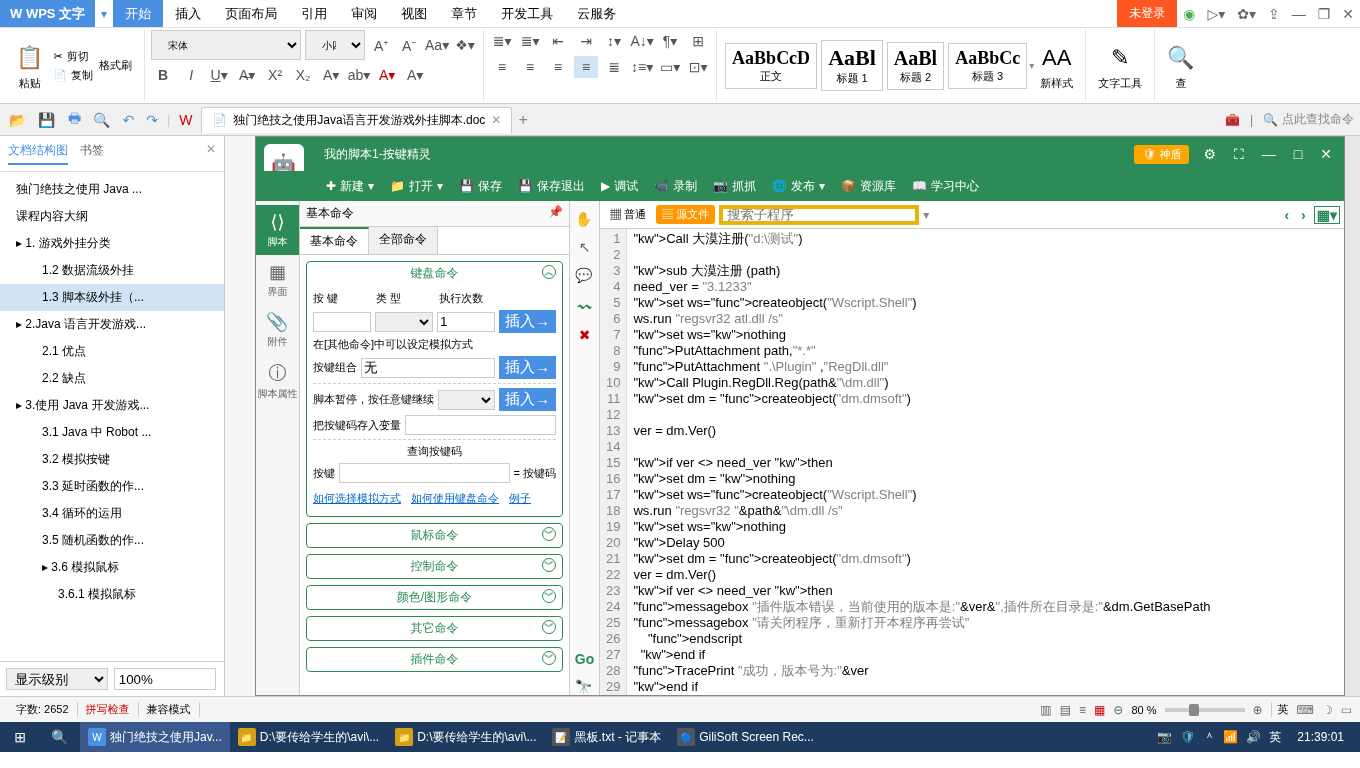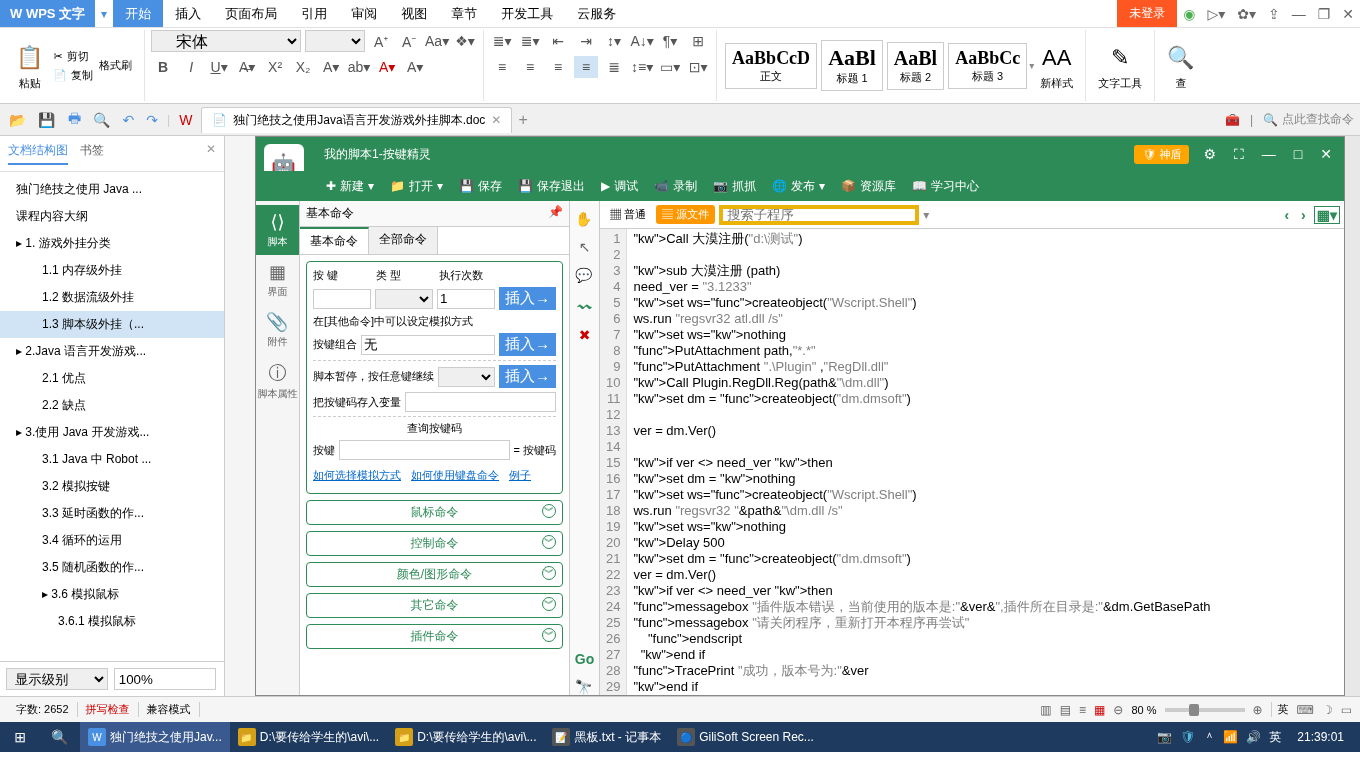--- a/index.html
+++ b/index.html
@@ -17,21 +17,21 @@
 .titlebar-icon.green { color: #4caf50; }
 
 
 .ribbon { height: 76px; display: flex; border-bottom: 1px solid #ccc; padding: 2px 4px; }
 .ribbon-group { display: flex; align-items: center; padding: 0 6px; border-right: 1px solid #e5e5e5; }
 .ribbon-btn-lg { display: flex; flex-direction: column; align-items: center; padding: 4px 6px; font-size: 11px; }
 .ribbon-btn-lg .ico { font-size: 22px; height: 36px; display: flex; align-items: center; }
 .ribbon-sm-stack { display: flex; flex-direction: column; gap: 4px; padding: 4px; }
 .ribbon-sm-btn { display: flex; align-items: center; gap: 4px; font-size: 11px; }
 .font-row { display: flex; gap: 4px; align-items: center; }
-.font-select { height: 22px; border: 1px solid #ccc; padding: 0 20px; font-size: 16px; }
+.font-select { height: 30px; border: 1px solid #ccc; padding: 0 12px; font-size: 10px; }
 .ribbon-ico-btn { width: 24px; height: 22px; display: flex; align-items: center; justify-content: center; font-size: 14px; color: #555; }
 .style-box { border: 1px solid #ccc; padding: 4px 6px; text-align: center; margin: 0 2px; font-size: 11px; }
 .style-box .preview { font-size: 18px; font-family: serif; font-weight: bold; }
 
 
 .doc-tabs { height: 32px; background: #f0f0f0; display: flex; align-items: center; padding: 0 6px; border-bottom: 1px solid #ccc; gap: 6px; }
 .doc-tabs .qat-ico { color: #4a90e2; font-size: 14px; padding: 0 3px; }
 .doc-tab { background: #fff; border: 1px solid #ccc; border-bottom: none; padding: 4px 10px; display: flex; align-items: center; gap: 6px; font-size: 12px; border-radius: 3px 3px 0 0; }
 .doc-tab .close { color: #999; }
 .search-cmd { margin-left: auto; display: flex; align-items: center; gap: 4px; color: #888; }
@@ -282,21 +282,20 @@
   <div class="outline">
     <div class="outline-tabs">
       <span class="outline-tab active">文档结构图</span>
       <span class="outline-tab">书签</span>
       <span class="outline-close">✕</span>
     </div>
     <div class="outline-list" id="outline-list">
         <div class="outline-item l1">独门绝技之使用 Java ...</div>
         <div class="outline-item l1">课程内容大纲</div>
         <div class="outline-item l1">▸ 1. 游戏外挂分类</div>
-        <div class="outline-item l2">1.1 内存级外挂</div>
         <div class="outline-item l2">1.2 数据流级外挂</div>
         <div class="outline-item l2 selected">1.3 脚本级外挂（...</div>
         <div class="outline-item l1">▸ 2.Java 语言开发游戏...</div>
         <div class="outline-item l2">2.1 优点</div>
         <div class="outline-item l2">2.2 缺点</div>
         <div class="outline-item l1">▸ 3.使用 Java 开发游戏...</div>
         <div class="outline-item l2">3.1 Java 中 Robot ...</div>
         <div class="outline-item l2">3.2 模拟按键</div>
         <div class="outline-item l2">3.3 延时函数的作...</div>
         <div class="outline-item l2">3.4 循环的运用</div>
@@ -362,20 +361,21 @@
           <div class="cmd-header">
               <span>基本命令</span>
               <span>📌</span>
             </div>
           <div class="cmd-tabs">
             <div class="cmd-tab active">基本命令</div>
             <div class="cmd-tab">全部命令</div>
           </div>
           <div class="cmd-content">
             <div class="cmd-section">
+              <div class="cmd-section-hdr"><span>键盘命令</span><span class="collapse">︽</span></div>
               <div class="cmd-inner">
                 <div class="cmd-row">
                   <label>按 键</label>
                   <span style="width:30px"></span>
                   <label>类 型</label>
                   <span style="width:30px"></span>
                   <label>执行次数</label>
                 </div>
                 <div class="cmd-row">
                   <input style="width: 50px;">

